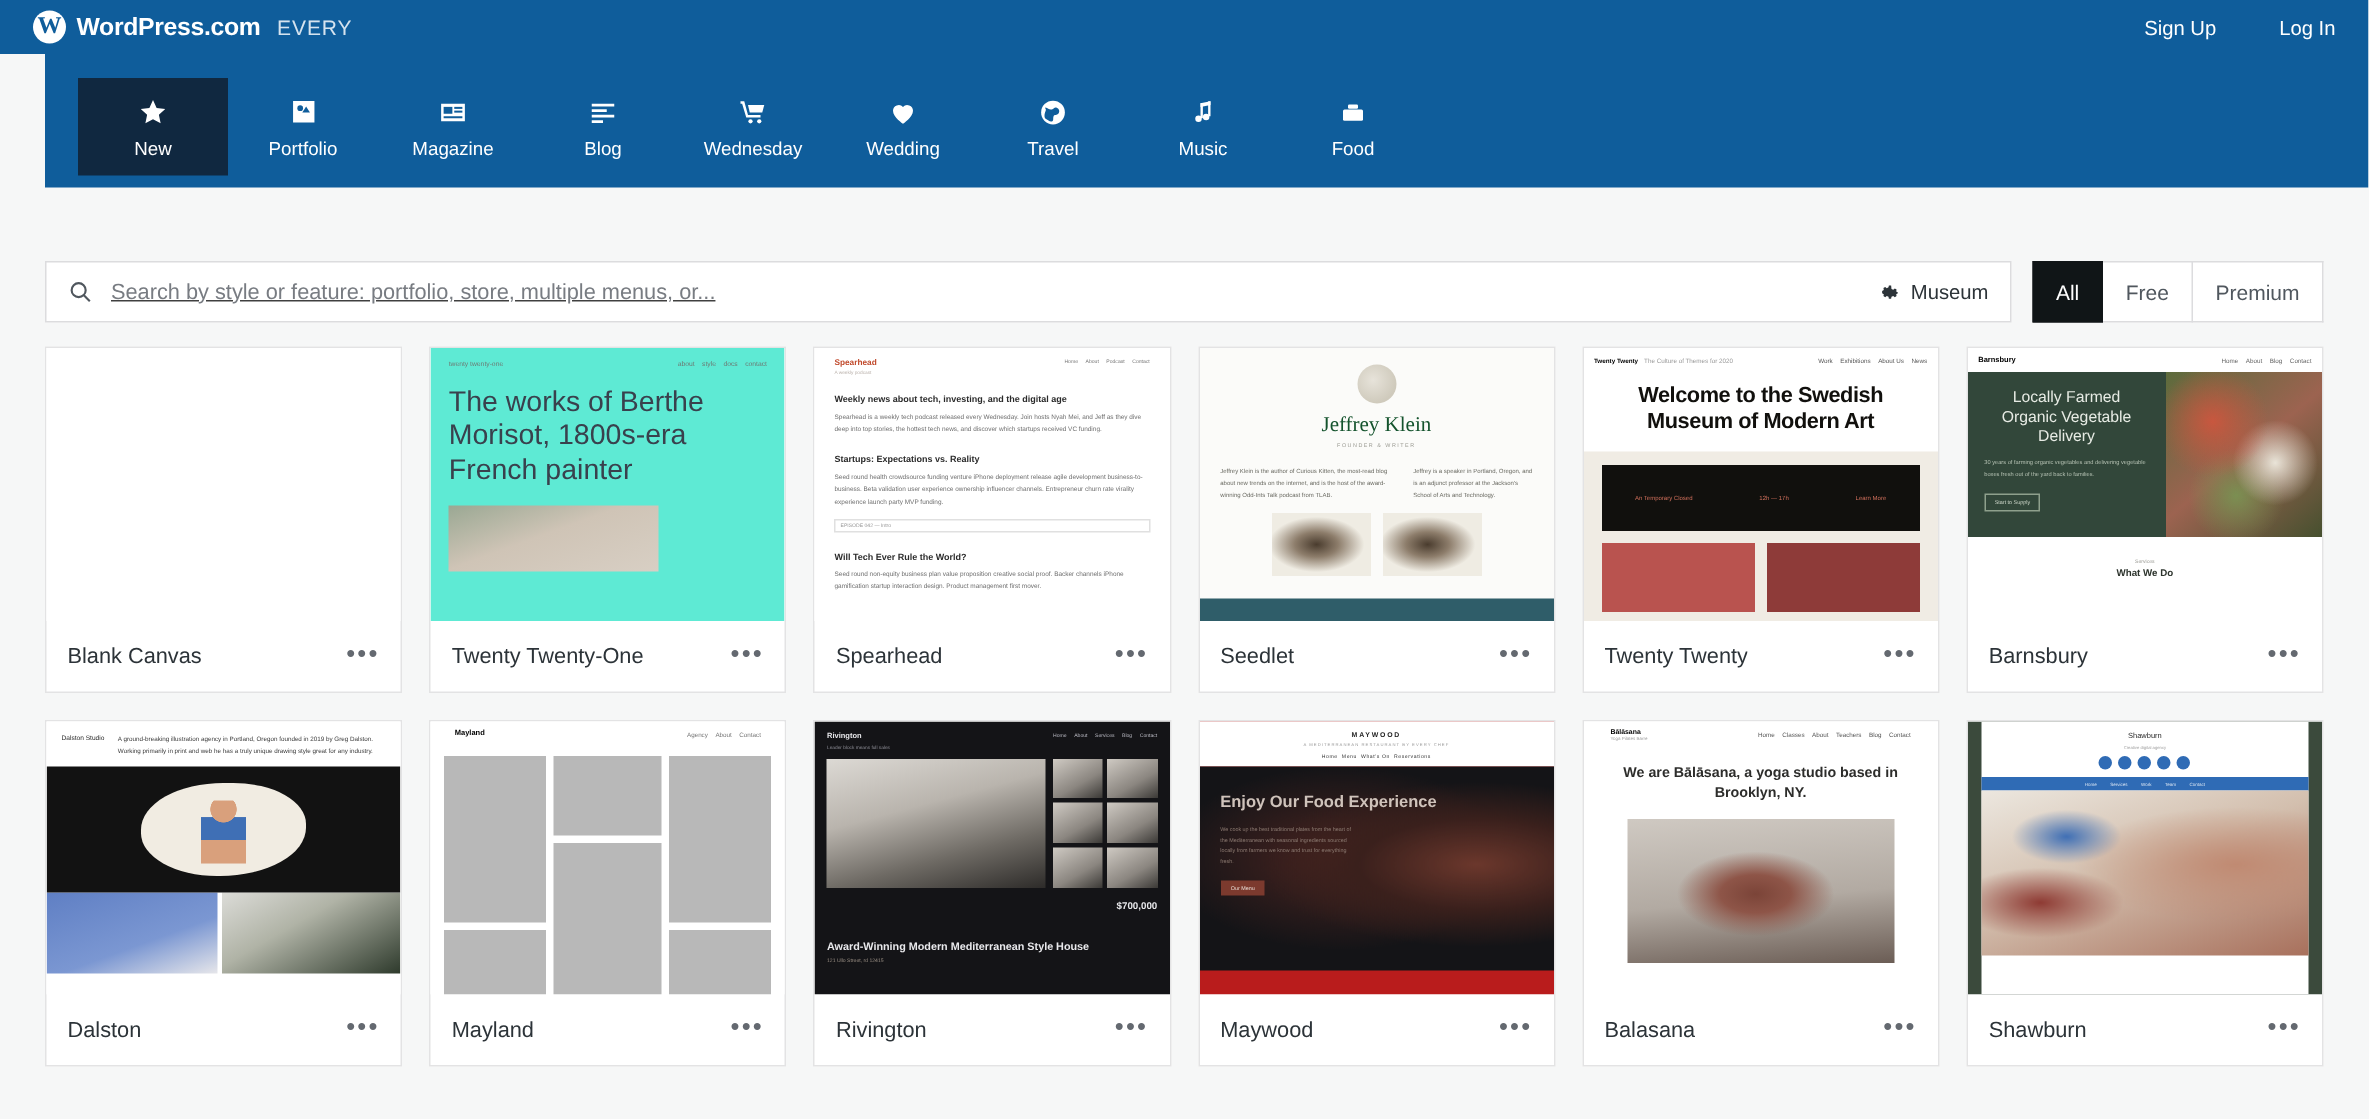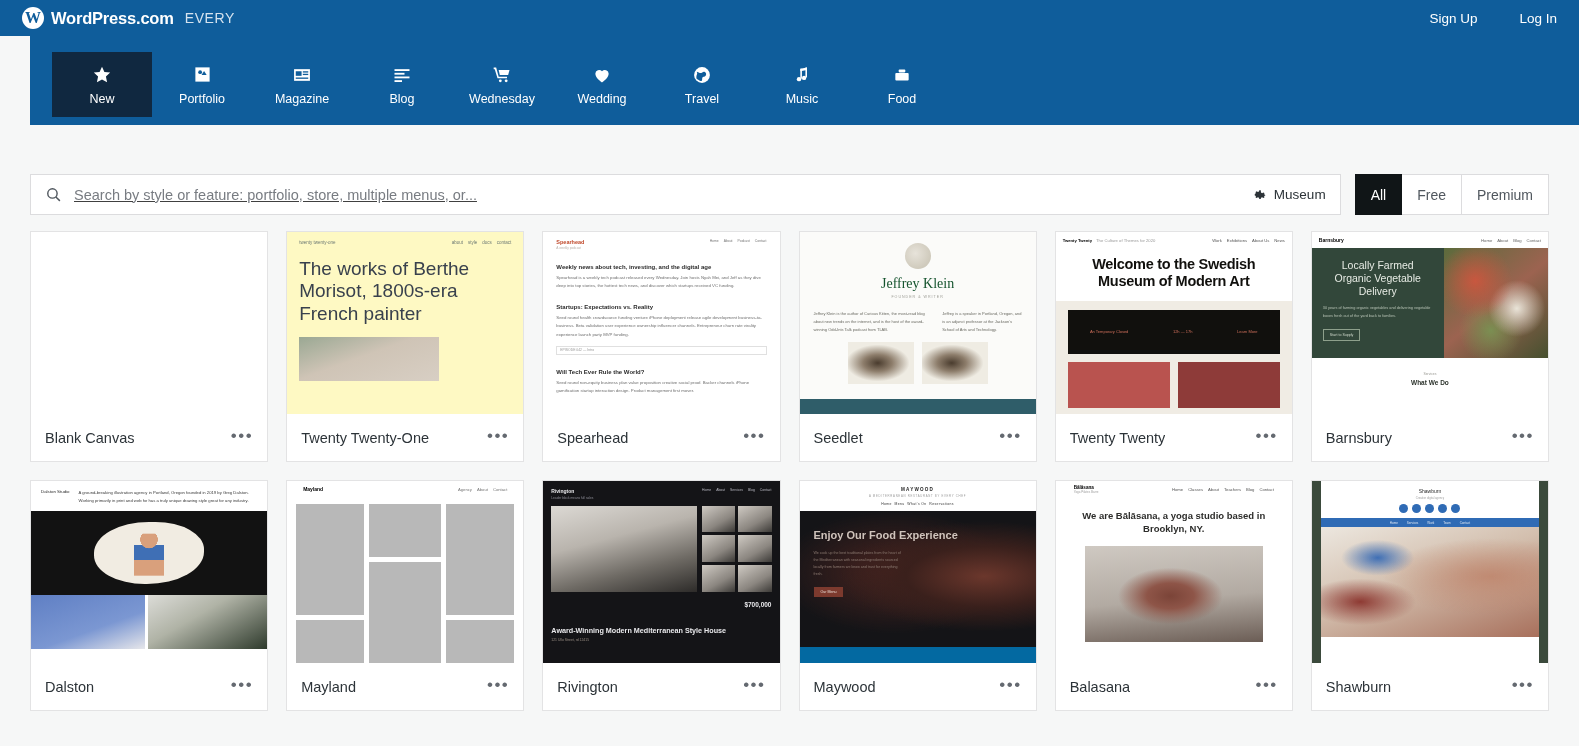--- a/index.html
+++ b/index.html
@@ -100,21 +100,21 @@
     height: 16px; display: flex; align-items: center;
     padding: 0 7px; gap: 4px; font-size: 4.2px;
   }
   .mini-nav { margin-left: auto; display: flex; gap: 5px; }
   .mini-logo { font-weight: 700; }
 
   
   .t-blank { background: #fff; }
 
   
-  .t-2021 { background: #fef9c3; padding: 8px 12px 0; }
+  .t-2021 { background: #5eead4; padding: 8px 12px 0; }
   .t-2021 .hl {
     font-size: 19px; line-height: 1.18; color: #39414d;
     font-family: "Liberation Sans", sans-serif; margin-top: 13px;
   }
   .t-2021 .ph {
     margin-top: 12px; height: 44px; width: 66%;
     background: linear-gradient(160deg,#9aa893 0%,#cfc4b6 45%,#d8cfc4 100%);
   }
   .t-2021 .topnav { display: flex; font-size: 4.5px; color: #6d7a74; }
 
@@ -234,21 +234,21 @@
   .t-riv .side { flex: 1; display: grid; grid-template-columns: 1fr 1fr; gap: 3px; }
   .t-riv .side i {
     background: linear-gradient(150deg,#cfcac3 0%,#8b8680 60%,#3b3936 100%); display: block;
   }
   .t-riv .cap { display: flex; align-items: flex-start; margin-top: 9px; gap: 10px; }
   .t-riv .cap h4 { font-size: 7.2px; line-height: 1.35; font-weight: 700; flex: 1; margin-top: 25px; }
   .t-riv .cap .price { font-size: 6.5px; font-weight: 700; white-space: nowrap; }
   .t-riv .cap .meta { font-size: 3.4px; color: #9a8f84; margin-top: 3px; }
 
   
-  .t-mw { background: #0369a1; }
+  .t-mw { background: #b91c1c; }
   .t-mw .head { background: #fff; padding: 6px 0 5px; text-align: center; }
   .t-mw .head .lg { font-size: 4.6px; font-weight: 700; letter-spacing: 1.2px; color: #222; }
   .t-mw .head .tg { font-size: 2.8px; color: #9b9b9b; letter-spacing: .7px; margin-top: 2px; }
   .t-mw .head .nv { font-size: 3.4px; color: #333; margin-top: 4px; letter-spacing: .4px; }
   .t-mw .hero {
     height: 136px; padding: 18px 14px; position: relative; overflow: hidden;
     background:
       radial-gradient(ellipse at 78% 48%, #6b372c 0%, #3a201c 30%, transparent 55%),
       radial-gradient(ellipse at 40% 45%, #4a2420 0%, transparent 58%),
       #141417;

